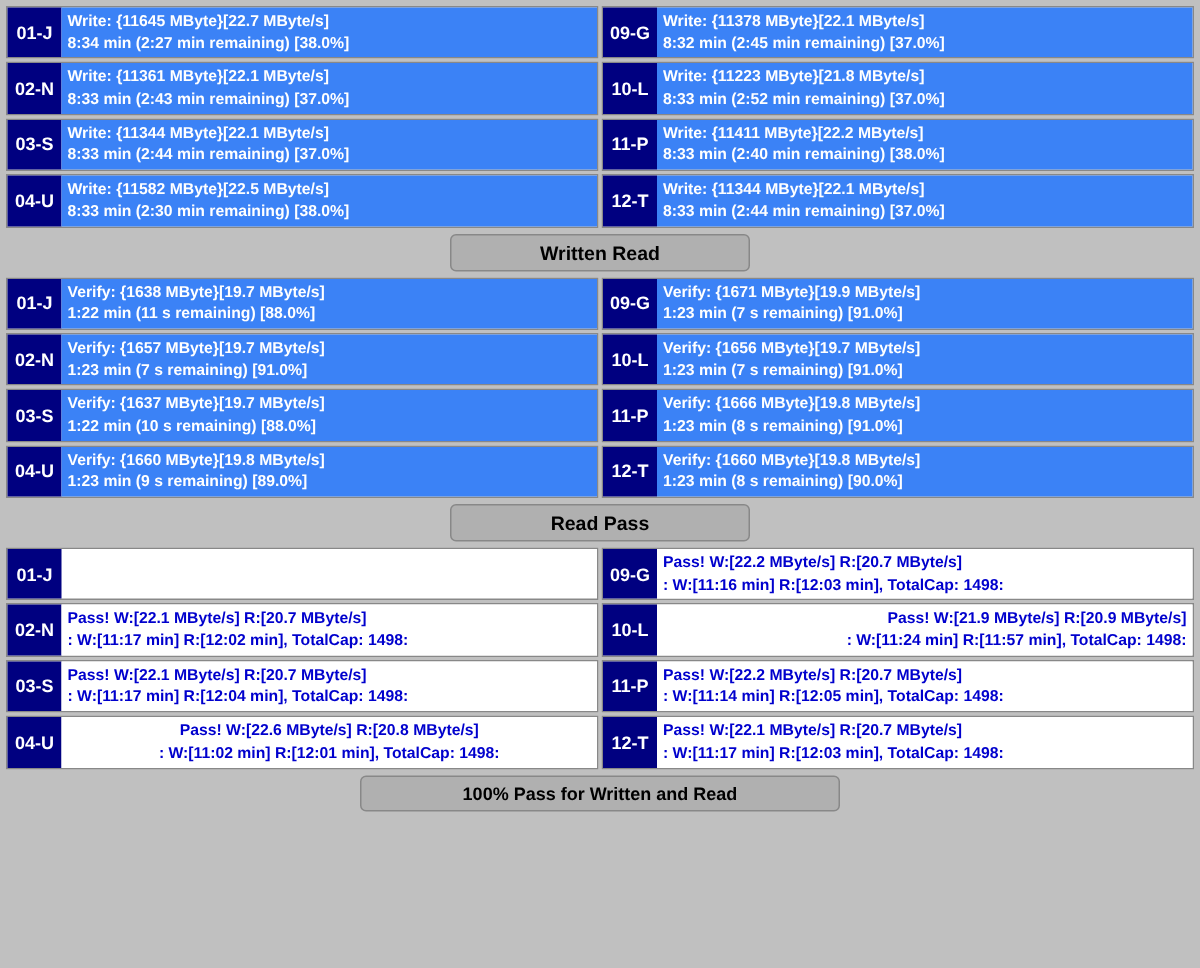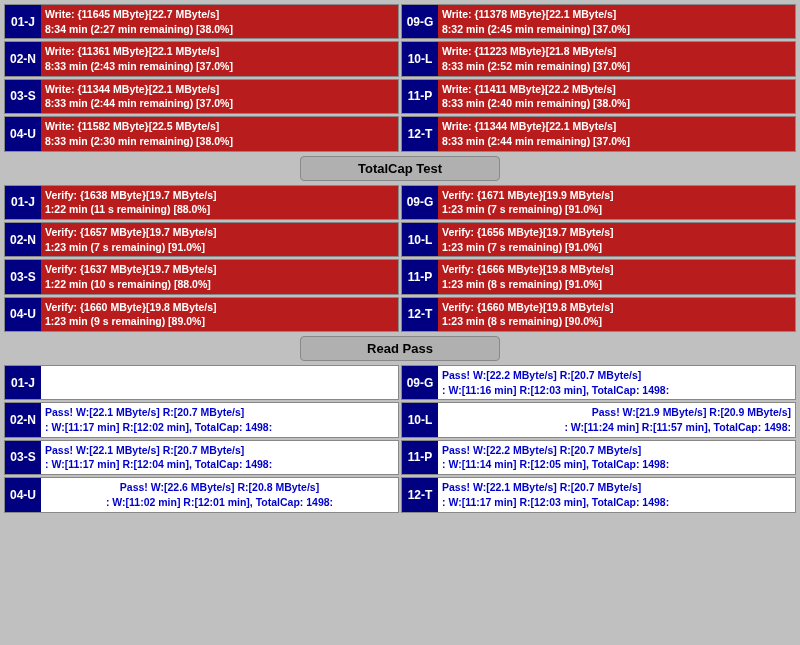--- a/index.html
+++ b/index.html
@@ -35,21 +35,21 @@
       color: white;
       font-weight: bold;
       font-size: 12px;
       display: flex;
       align-items: center;
       justify-content: center;
       min-width: 36px;
       padding: 2px;
     }
     .device-info {
-      background: #b91c1c;
+      background: #3b82f6;
       color: white;
       flex: 1;
       padding: 2px 4px;
       font-size: 10.5px;
       font-weight: bold;
       line-height: 1.4;
     }
     .section-header {
       text-align: center;
       background: #b0b0b0;
@@ -120,21 +120,21 @@
         </div>
         <div class="device-cell">
           <div class="device-label">04-U</div>
           <div class="device-info">Write: {11582 MByte}[22.5 MByte/s]<br>8:33 min (2:30 min remaining)  [38.0%]</div>
         </div>
         <div class="device-cell">
           <div class="device-label">12-T</div>
           <div class="device-info">Write: {11344 MByte}[22.1 MByte/s]<br>8:33 min (2:44 min remaining)  [37.0%]</div>
         </div>
       </div>
-    <div class="section-header">TotalCap Test</div>
+    <div class="section-header">Written Read</div>
   </div>
 
   <div class="section">
     <div class="grid-2col" id="verify-grid">
         <div class="device-cell">
           <div class="device-label">01-J</div>
           <div class="device-info">Verify: {1638 MByte}[19.7 MByte/s]<br>1:22 min (11 s remaining)   [88.0%]</div>
         </div>
         <div class="device-cell">
           <div class="device-label">09-G</div>
@@ -197,13 +197,14 @@
           <div class="device-label">04-U</div>
           <div class="device-info" style="background: white; color: rgb(0, 0, 205); text-align: center;">Pass! W:[22.6 MByte/s] R:[20.8 MByte/s]<br>: W:[11:02 min] R:[12:01 min], TotalCap: 1498:</div>
         </div>
         <div class="device-cell pass-cell">
           <div class="device-label">12-T</div>
           <div class="device-info" style="background: white; color: rgb(0, 0, 205);">Pass! W:[22.1 MByte/s] R:[20.7 MByte/s]<br>: W:[11:17 min] R:[12:03 min], TotalCap: 1498:</div>
         </div>
       </div>
   </div>
 
+  <div class="footer-bar">100% Pass for Written and Read</div>
 </div>
 
 </body></html>

